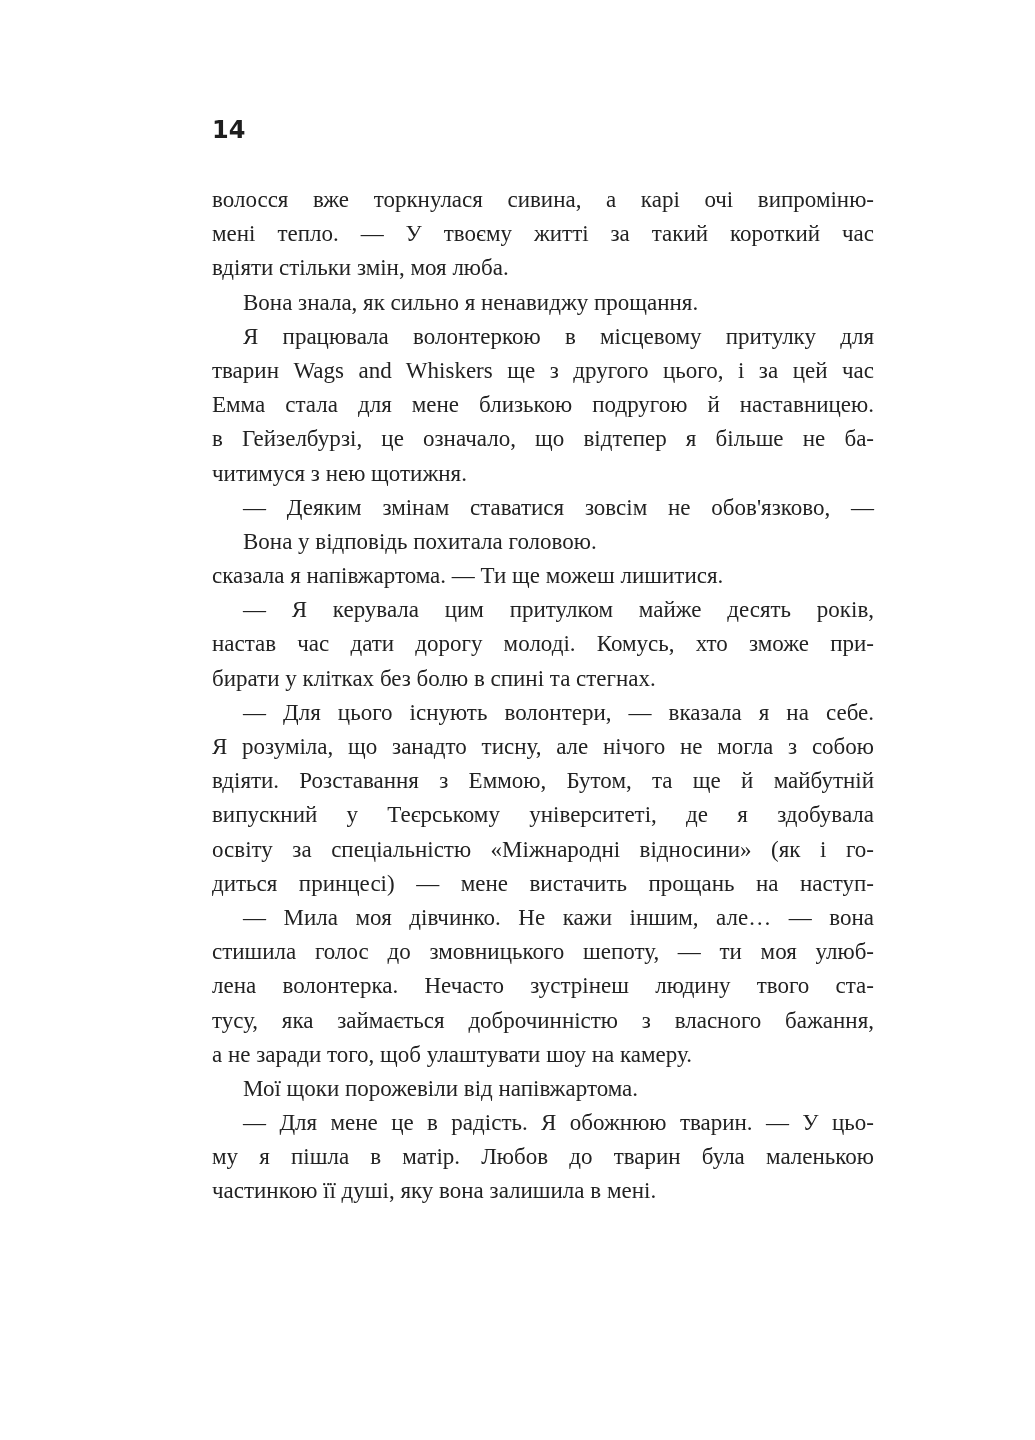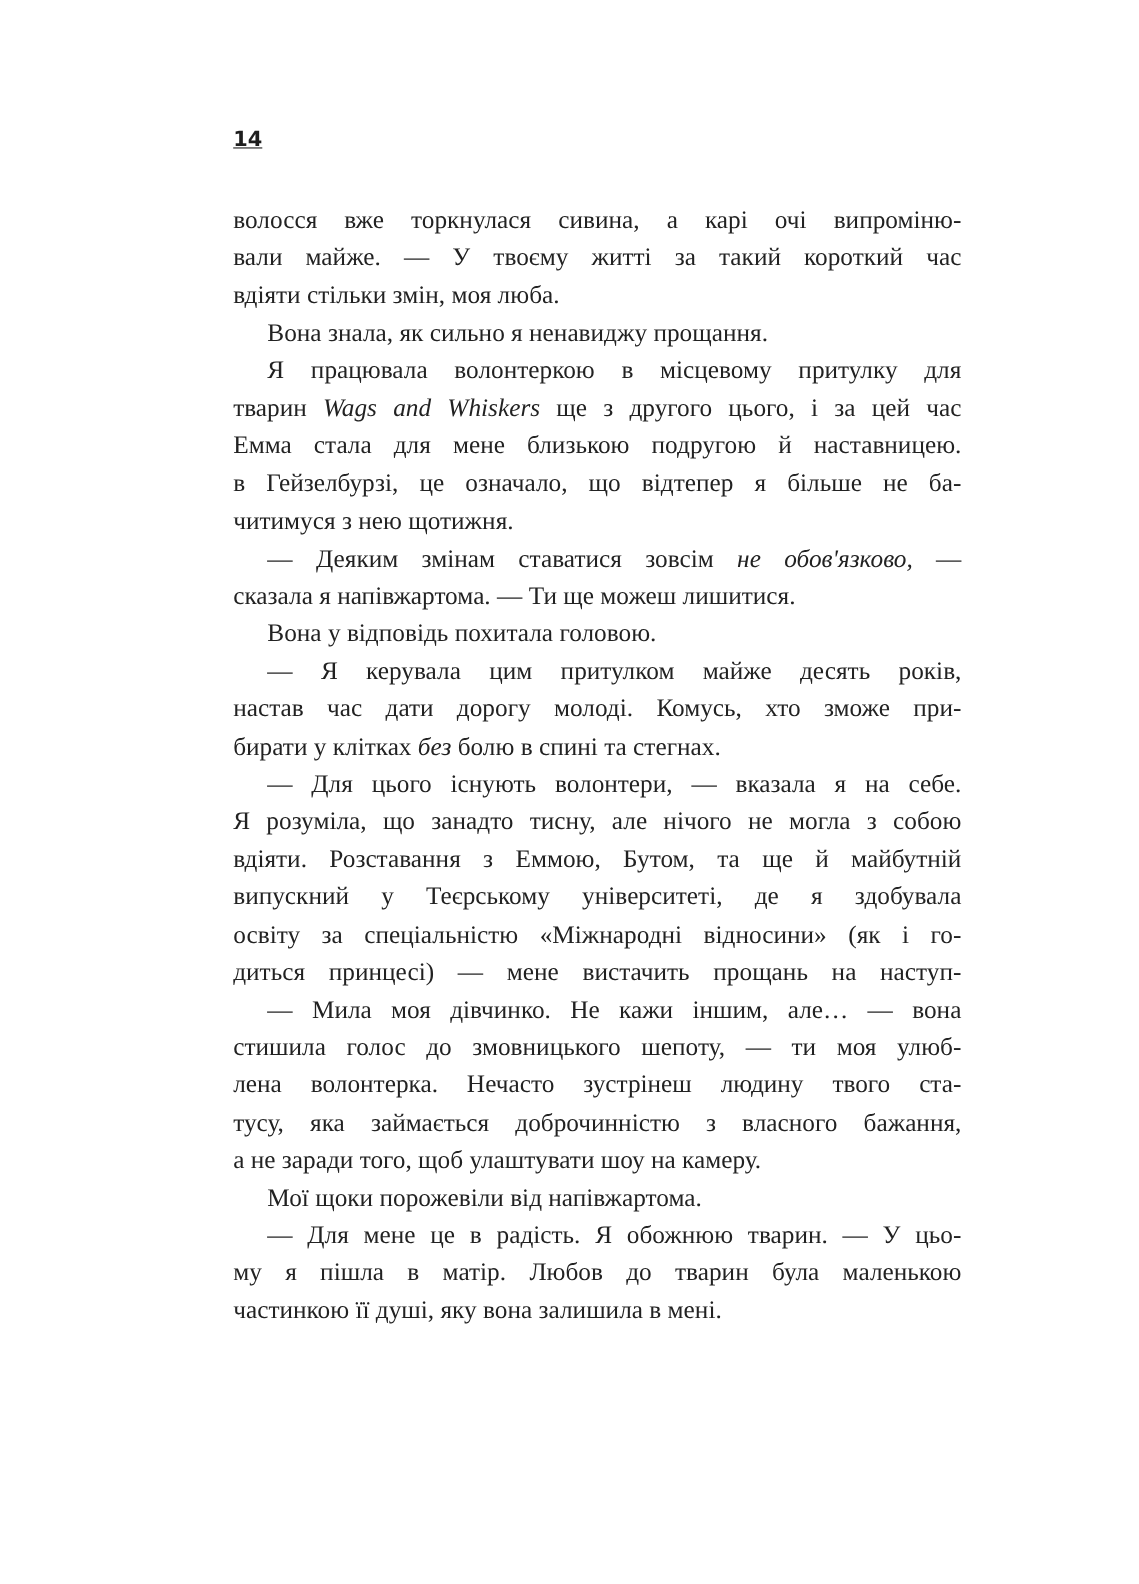--- a/index.html
+++ b/index.html
@@ -1,51 +1,50 @@
 <!DOCTYPE html>
 <html><head>
 <meta charset="utf-8">
 <style>
   html, body { margin: 0; padding: 0; background: #ffffff; }
   body { width: 1035px; height: 1440px; position: relative; overflow: hidden; }
   .page-number {
     position: absolute; left: 212px; top: 116px;
-    font-family: "DejaVu Sans", sans-serif; font-size: 19px; font-weight: bold;
+    font-family: "DejaVu Sans", sans-serif; font-size: 24px; font-weight: bold;
     color: #1e1e1e;
-    text-decoration: underline;
   }
   .text-block {
     position: absolute; left: 212px; top: 183px; width: 662px;
     font-family: "Liberation Serif", serif; font-size: 23px;
     line-height: 34.2px; color: #222222;
     text-align: justify;
   }
   .line { display: block; white-space: nowrap; text-align-last: justify; text-align: justify; height: 34.2px; }
   .line.last { text-align-last: left; }
   .line.indent { padding-left: 31px; }
-  .italic { font-style: italic; }
+  .italic { }
 </style>
 </head>
 <body>
 
 <div class="page-number">14</div>
 
 <div class="text-block" id="text-block">
     <span class="line">волосся вже торкнулася сивина, а карі очі випроміню-</span>
-    <span class="line">вали майже. — У твоєму житті за такий короткий час</span>
+    <span class="line">мені тепло. — У твоєму житті за такий короткий час</span>
     <span class="line last">вдіяти стільки змін, моя люба.</span>
     <span class="line indent last">Вона знала, як сильно я ненавиджу прощання.</span>
     <span class="line indent">Я працювала волонтеркою в місцевому притулку для</span>
     <span class="line"><span>тварин </span><span class="italic">Wags and Whiskers</span><span> ще з другого цього, і за цей час</span></span>
     <span class="line">Емма стала для мене близькою подругою й наставницею.</span>
     <span class="line">в Гейзелбурзі, це означало, що відтепер я більше не ба-</span>
     <span class="line last">читимуся з нею щотижня.</span>
     <span class="line indent"><span>— Деяким змінам ставатися зовсім </span><span class="italic">не обов'язково,</span><span> —</span></span>
+    <span class="line indent last">Вона у відповідь похитала головою.</span>
     <span class="line last">сказала я напівжартома. — Ти ще можеш лишитися.</span>
-    <span class="line indent last">Вона у відповідь похитала головою.</span>
     <span class="line indent">— Я керувала цим притулком майже десять років,</span>
     <span class="line">настав час дати дорогу молоді. Комусь, хто зможе при-</span>
     <span class="line last"><span>бирати у клітках </span><span class="italic">без</span><span> болю в спині та стегнах.</span></span>
     <span class="line indent">— Для цього існують волонтери, — вказала я на себе.</span>
     <span class="line">Я розуміла, що занадто тисну, але нічого не могла з собою</span>
     <span class="line">вдіяти. Розставання з Еммою, Бутом, та ще й майбутній</span>
     <span class="line">випускний у Теєрському університеті, де я здобувала</span>
     <span class="line">освіту за спеціальністю «Міжнародні відносини» (як і го-</span>
     <span class="line">диться принцесі) — мене вистачить прощань на наступ-</span>
     <span class="line indent">— Мила моя дівчинко. Не кажи іншим, але… — вона</span>

